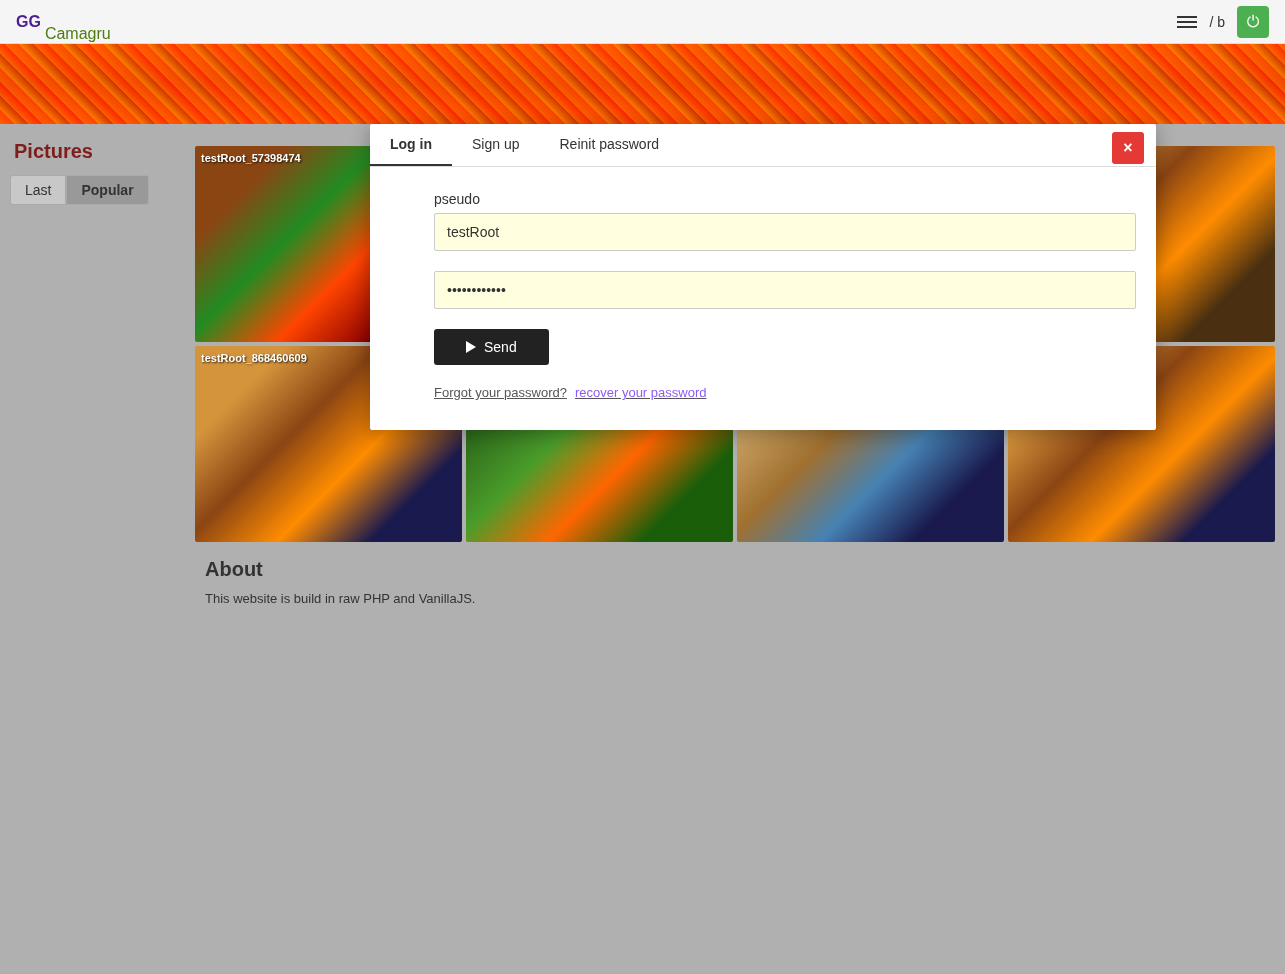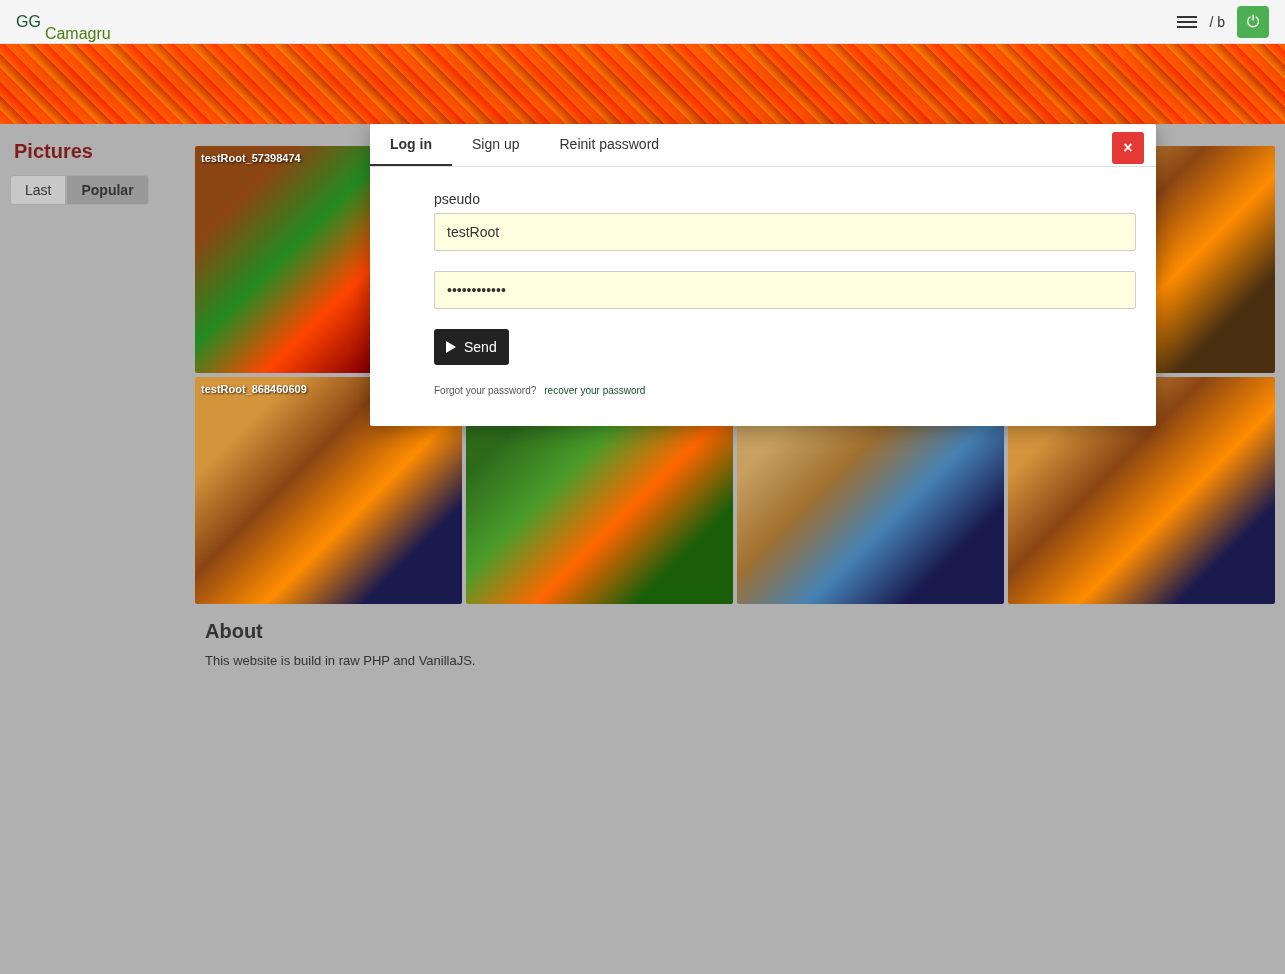--- a/index.html
+++ b/index.html
@@ -23,22 +23,22 @@
       z-index: 10;
     }
     .header-logo {
       font-size: 16px;
       font-weight: bold;
       display: flex;
       align-items: center;
       gap: 4px;
     }
     .header-logo .gg {
-      font-weight: 400;
-      color: #14532d;
+      font-weight: 700;
+      color: #4c1d95;
     }
     .header-logo .site-name {
       color: #4d7c0f;
       font-weight: normal;
       margin-top: 24px;
     }
     .header-right {
       display: flex;
       align-items: center;
       gap: 12px;
@@ -147,21 +147,21 @@
 
     
     .image-grid {
       display: grid;
       grid-template-columns: repeat(4, 1fr);
       gap: 4px;
       margin-top: 12px;
     }
     .image-card {
       position: relative;
-      height: 227px;
+      height: 196px;
       background: #666;
       overflow: hidden;
       border-radius: 2px;
     }
     .image-card-label {
       position: absolute;
       top: 6px;
       left: 6px;
       color: white;
       font-size: 11px;
@@ -271,39 +271,40 @@
       border: 1px solid #ccc;
       border-radius: 2px;
       background: #ffffe0;
       color: #333;
       outline: none;
     }
     .submit-btn {
       background: #222;
       color: white;
       border: none;
-      padding: 10px 12px;
+      padding: 10px 32px;
       font-size: 14px;
       border-radius: 3px;
       cursor: pointer;
       display: flex;
       align-items: center;
       gap: 8px;
       margin-top: 8px;
     }
     .forgot-row {
       margin-top: 20px;
-      font-size: 10px;
+      font-size: 13px;
       color: #555;
       display: flex;
       align-items: flex-start;
       gap: 8px;
+      text-decoration: underline;
     }
     .forgot-row a {
-      color: #14532d;
+      color: #8b5cf6;
       text-decoration: none;
     }
     .send-icon {
       display: inline-block;
       width: 0;
       height: 0;
       border-top: 6px solid transparent;
       border-bottom: 6px solid transparent;
       border-left: 10px solid white;
     }

